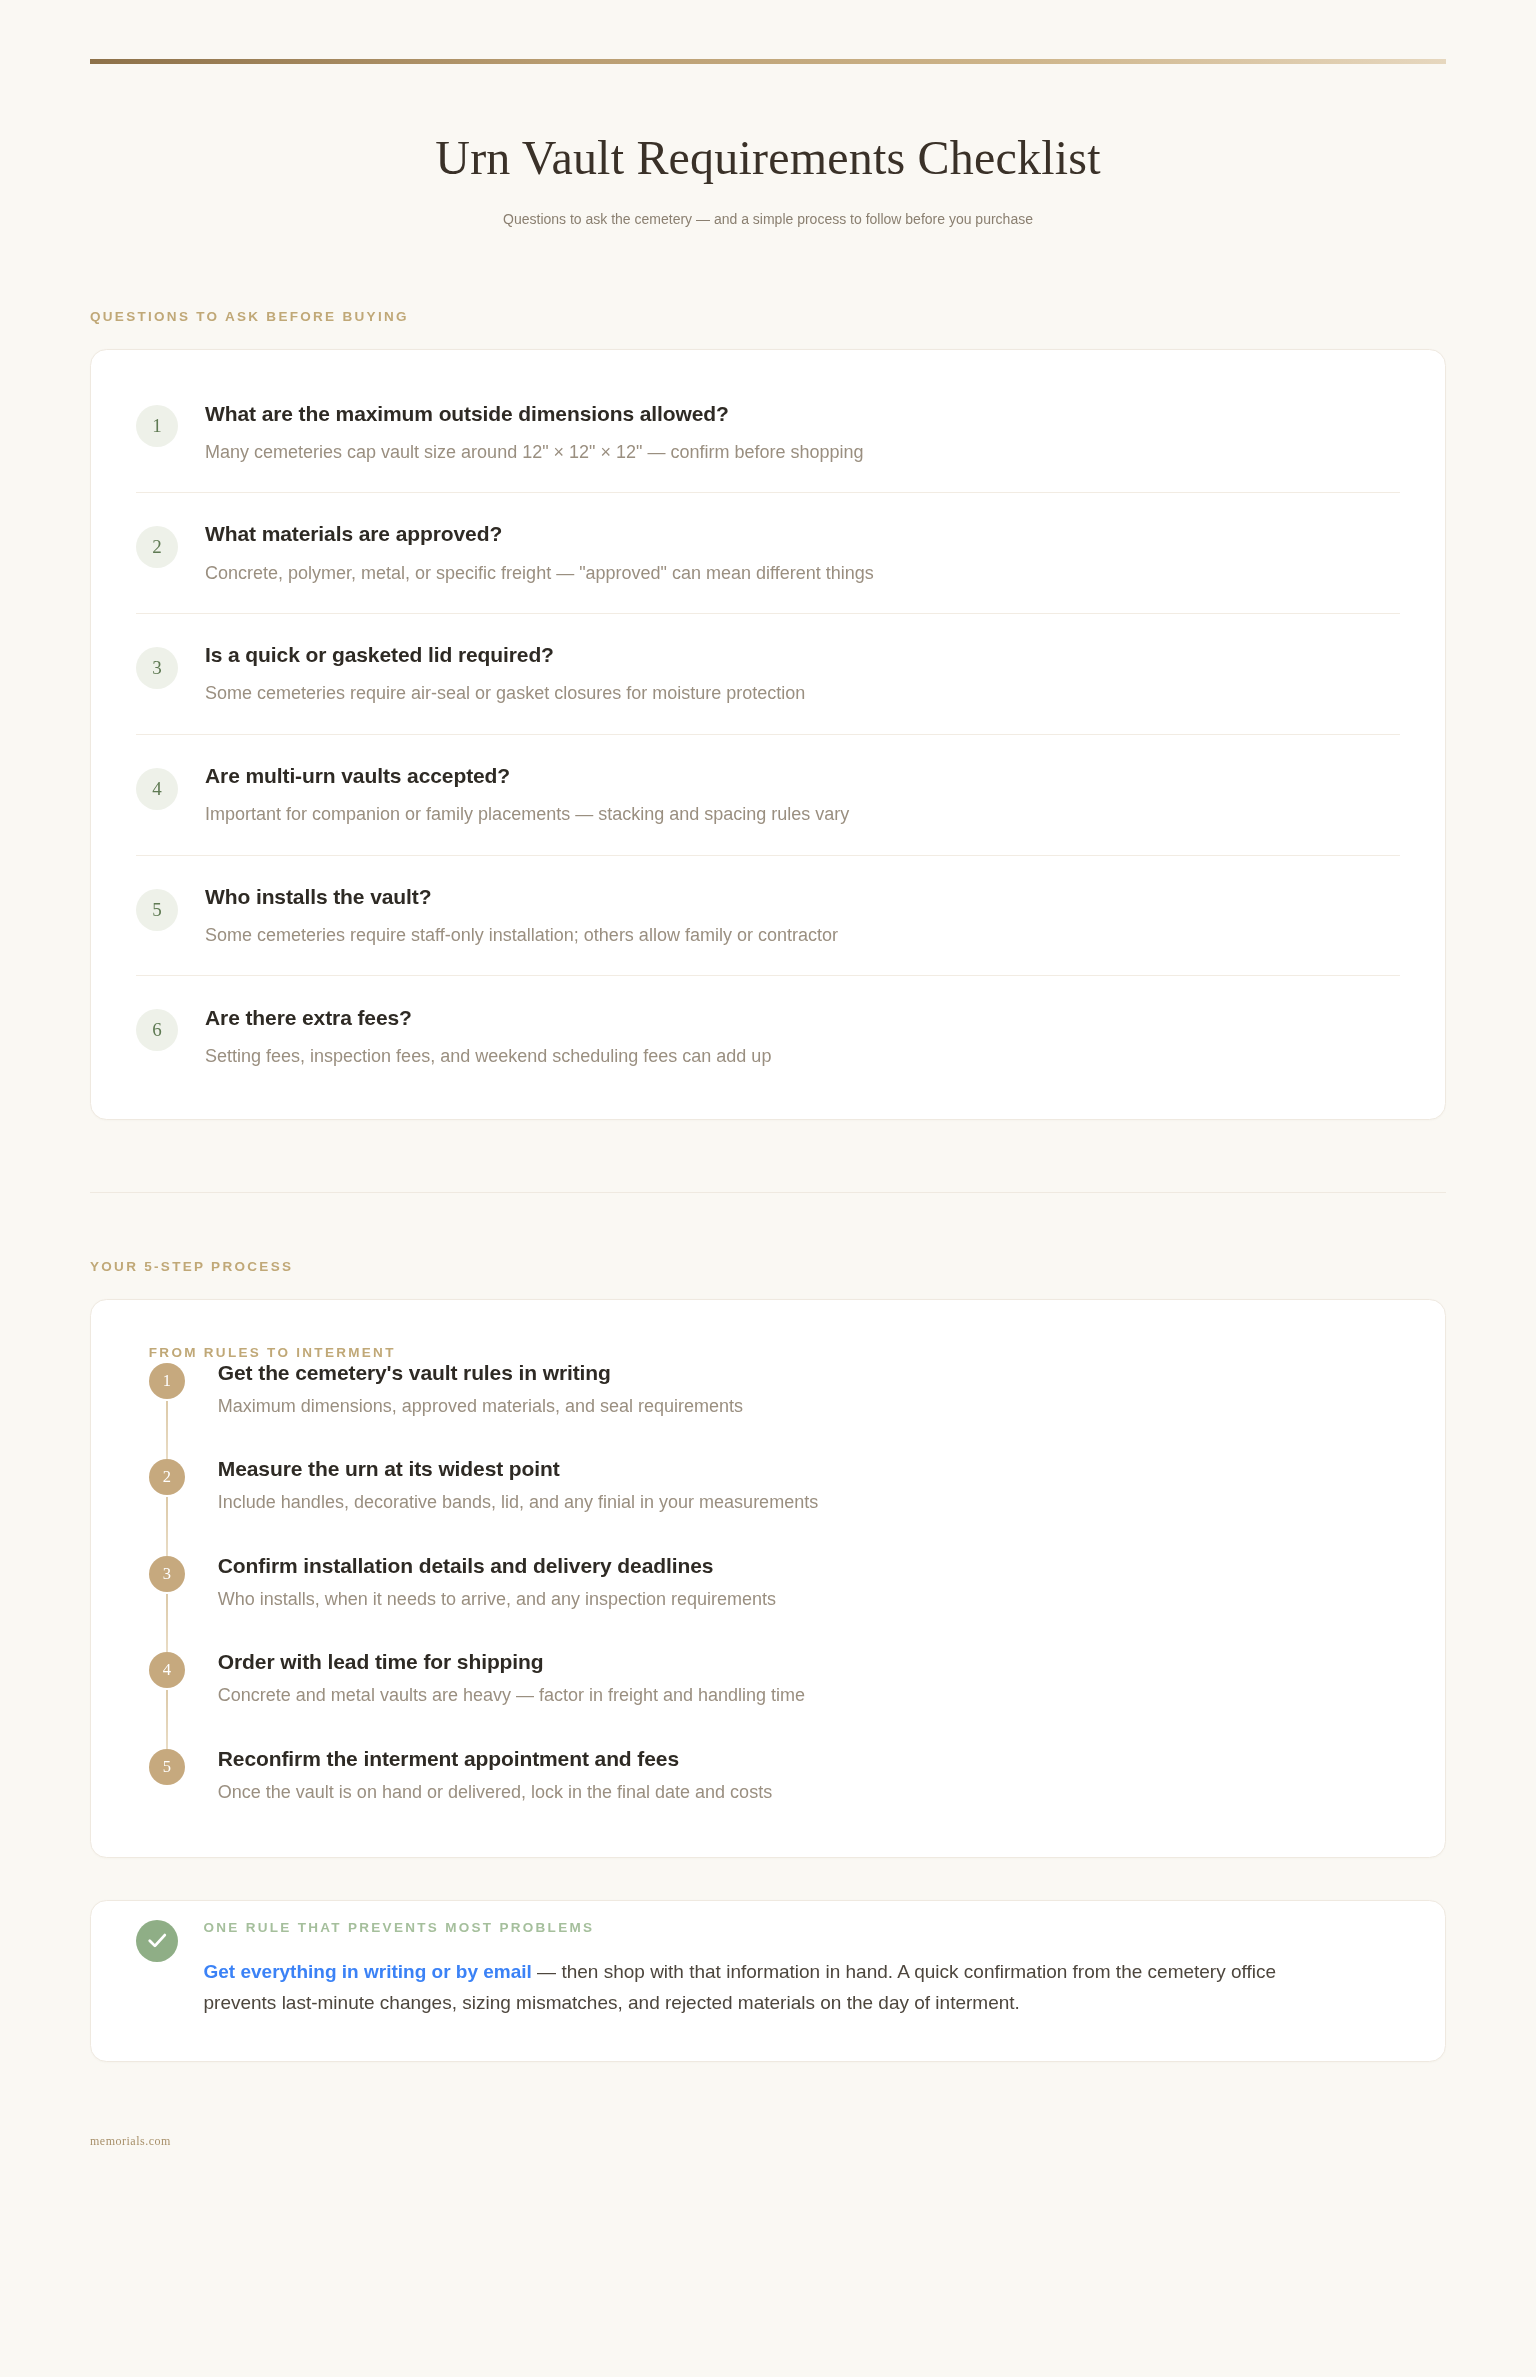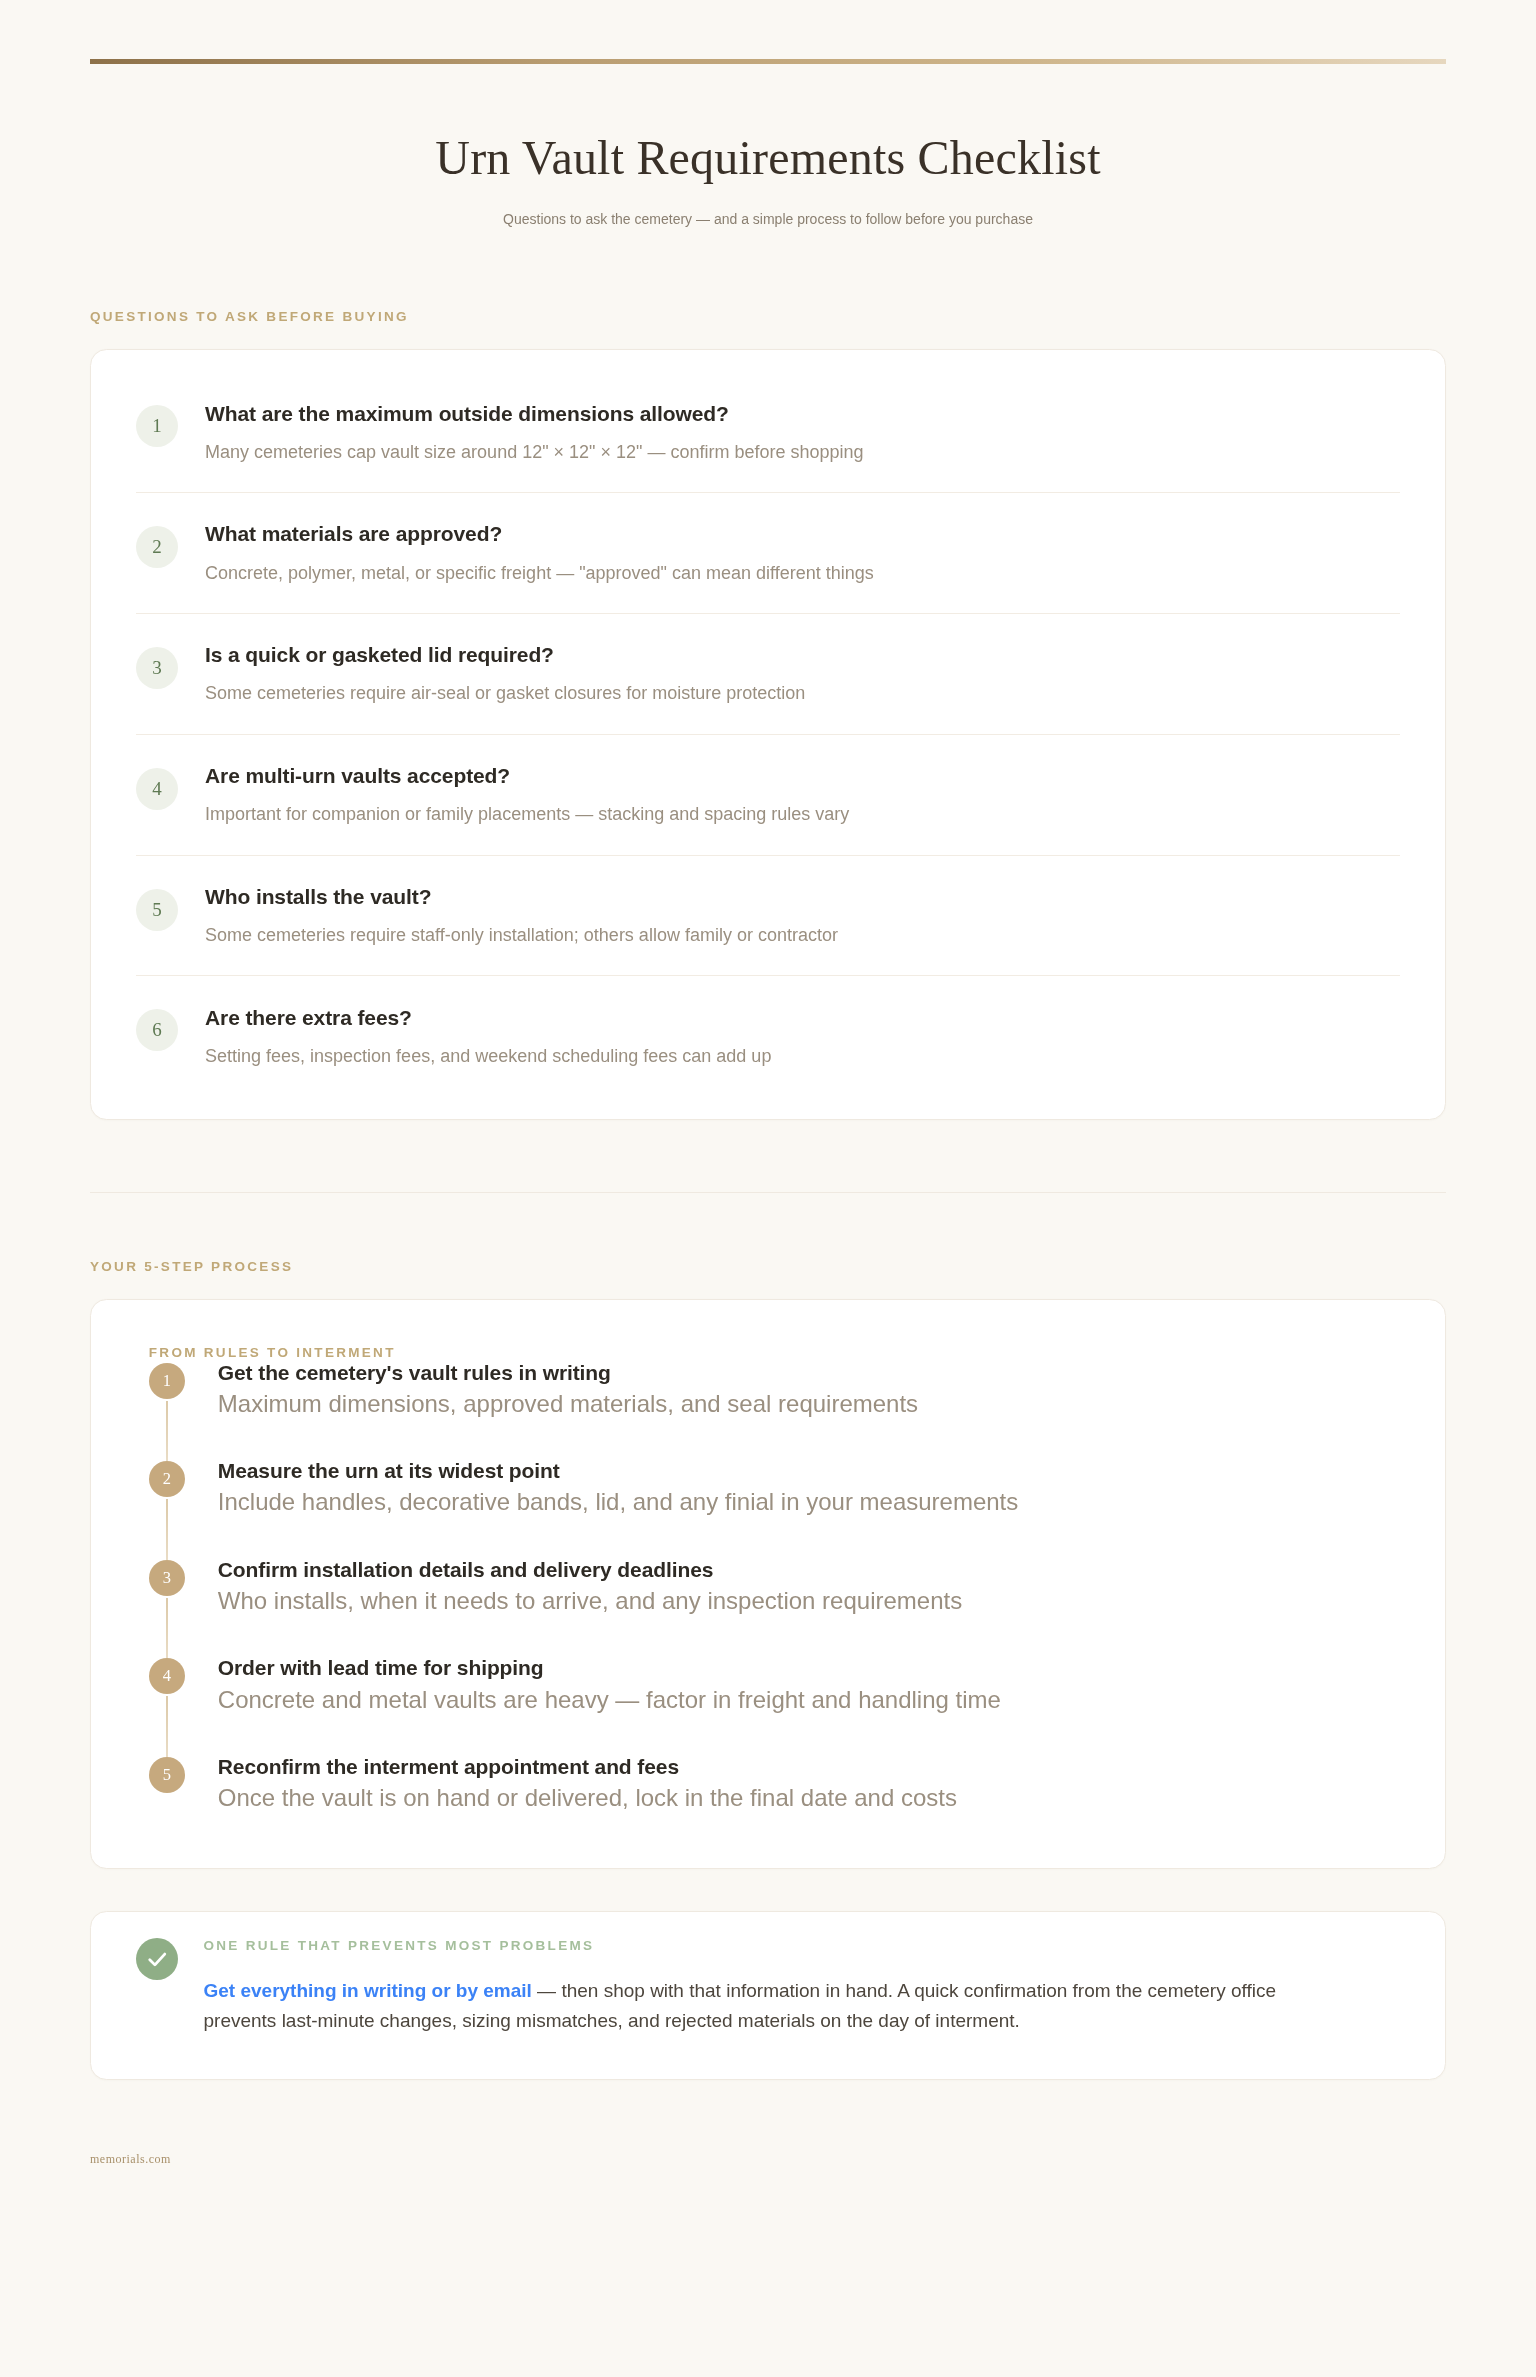--- a/index.html
+++ b/index.html
@@ -166,30 +166,30 @@
   }
   .s-body{margin-left:33px;}
   .s-title{
     font-size:21px;
     font-weight:700;
     color:var(--q-title);
     line-height:1.25;
     letter-spacing:-0.1px;
   }
   .s-desc{
-    margin-top:2px;
-    font-size:24px;
+    margin-top:8px;
+    font-size:18px;
     color:var(--q-desc);
     line-height:1.35;
   }
 
   
   .callout-card{
     margin-top:42px;
-    padding:25px 45px 42px 45px;
+    padding:17px 45px 42px 45px;
     display:flex;
     align-items:flex-start;
   }
   .check-badge{
     flex:0 0 auto;
     width:42px;height:42px;
     border-radius:50%;
     background:var(--green);
     display:flex;align-items:center;justify-content:center;
     margin-top:1.5px;

